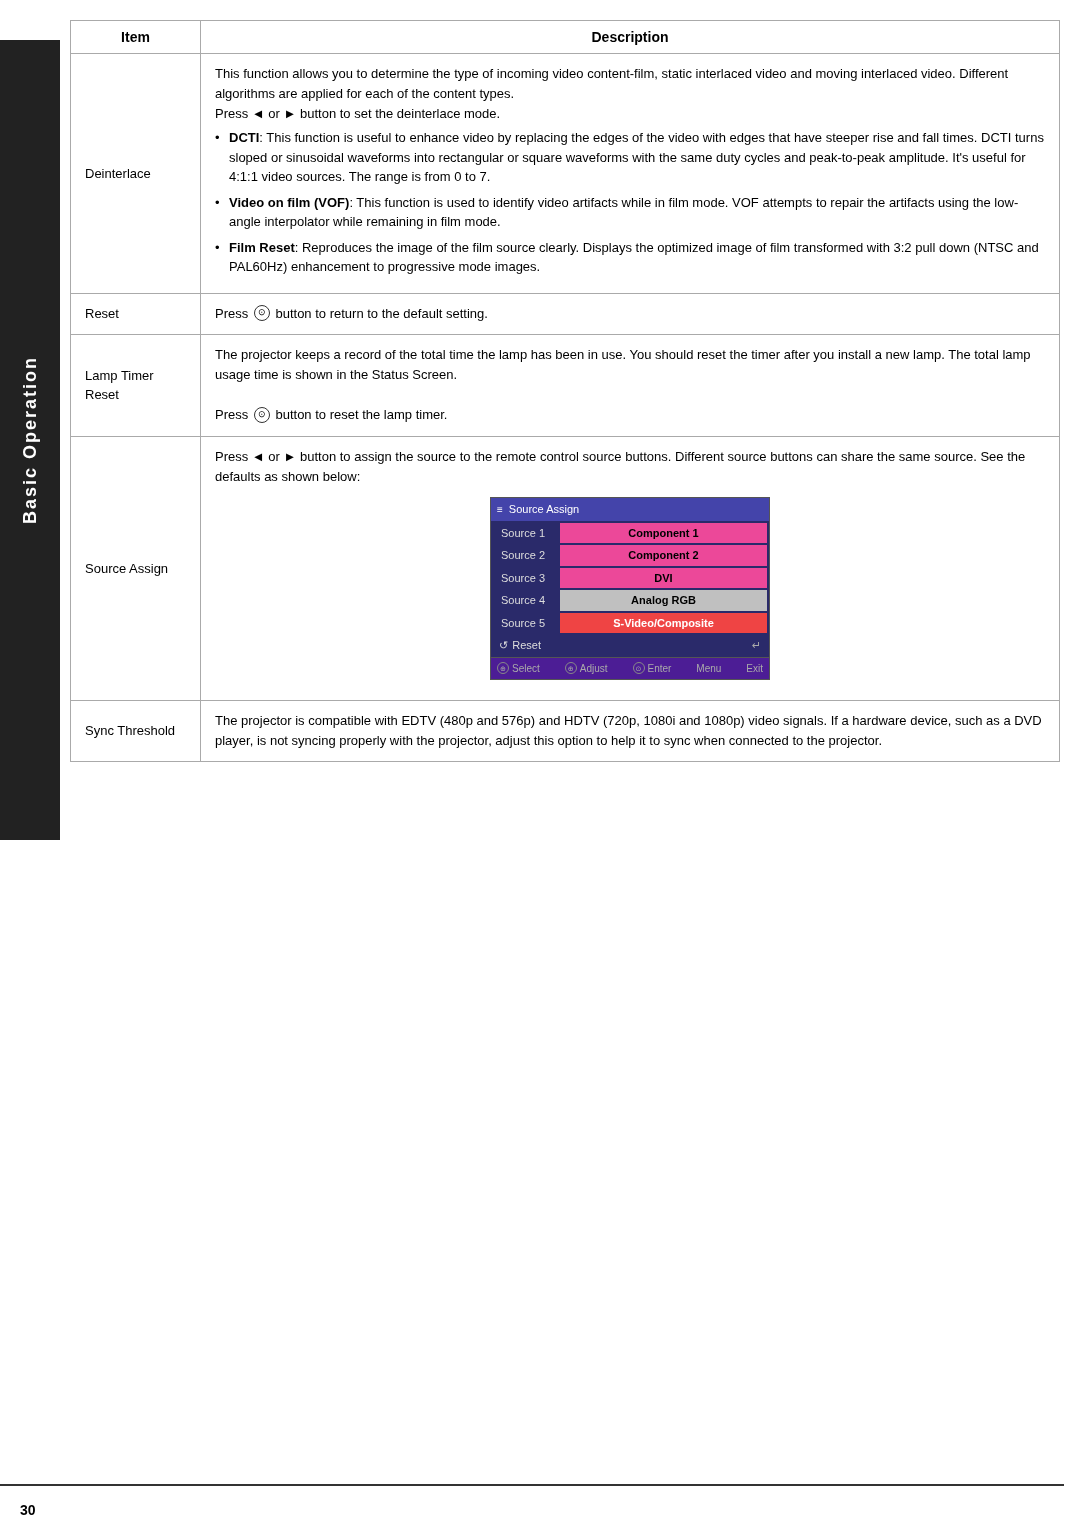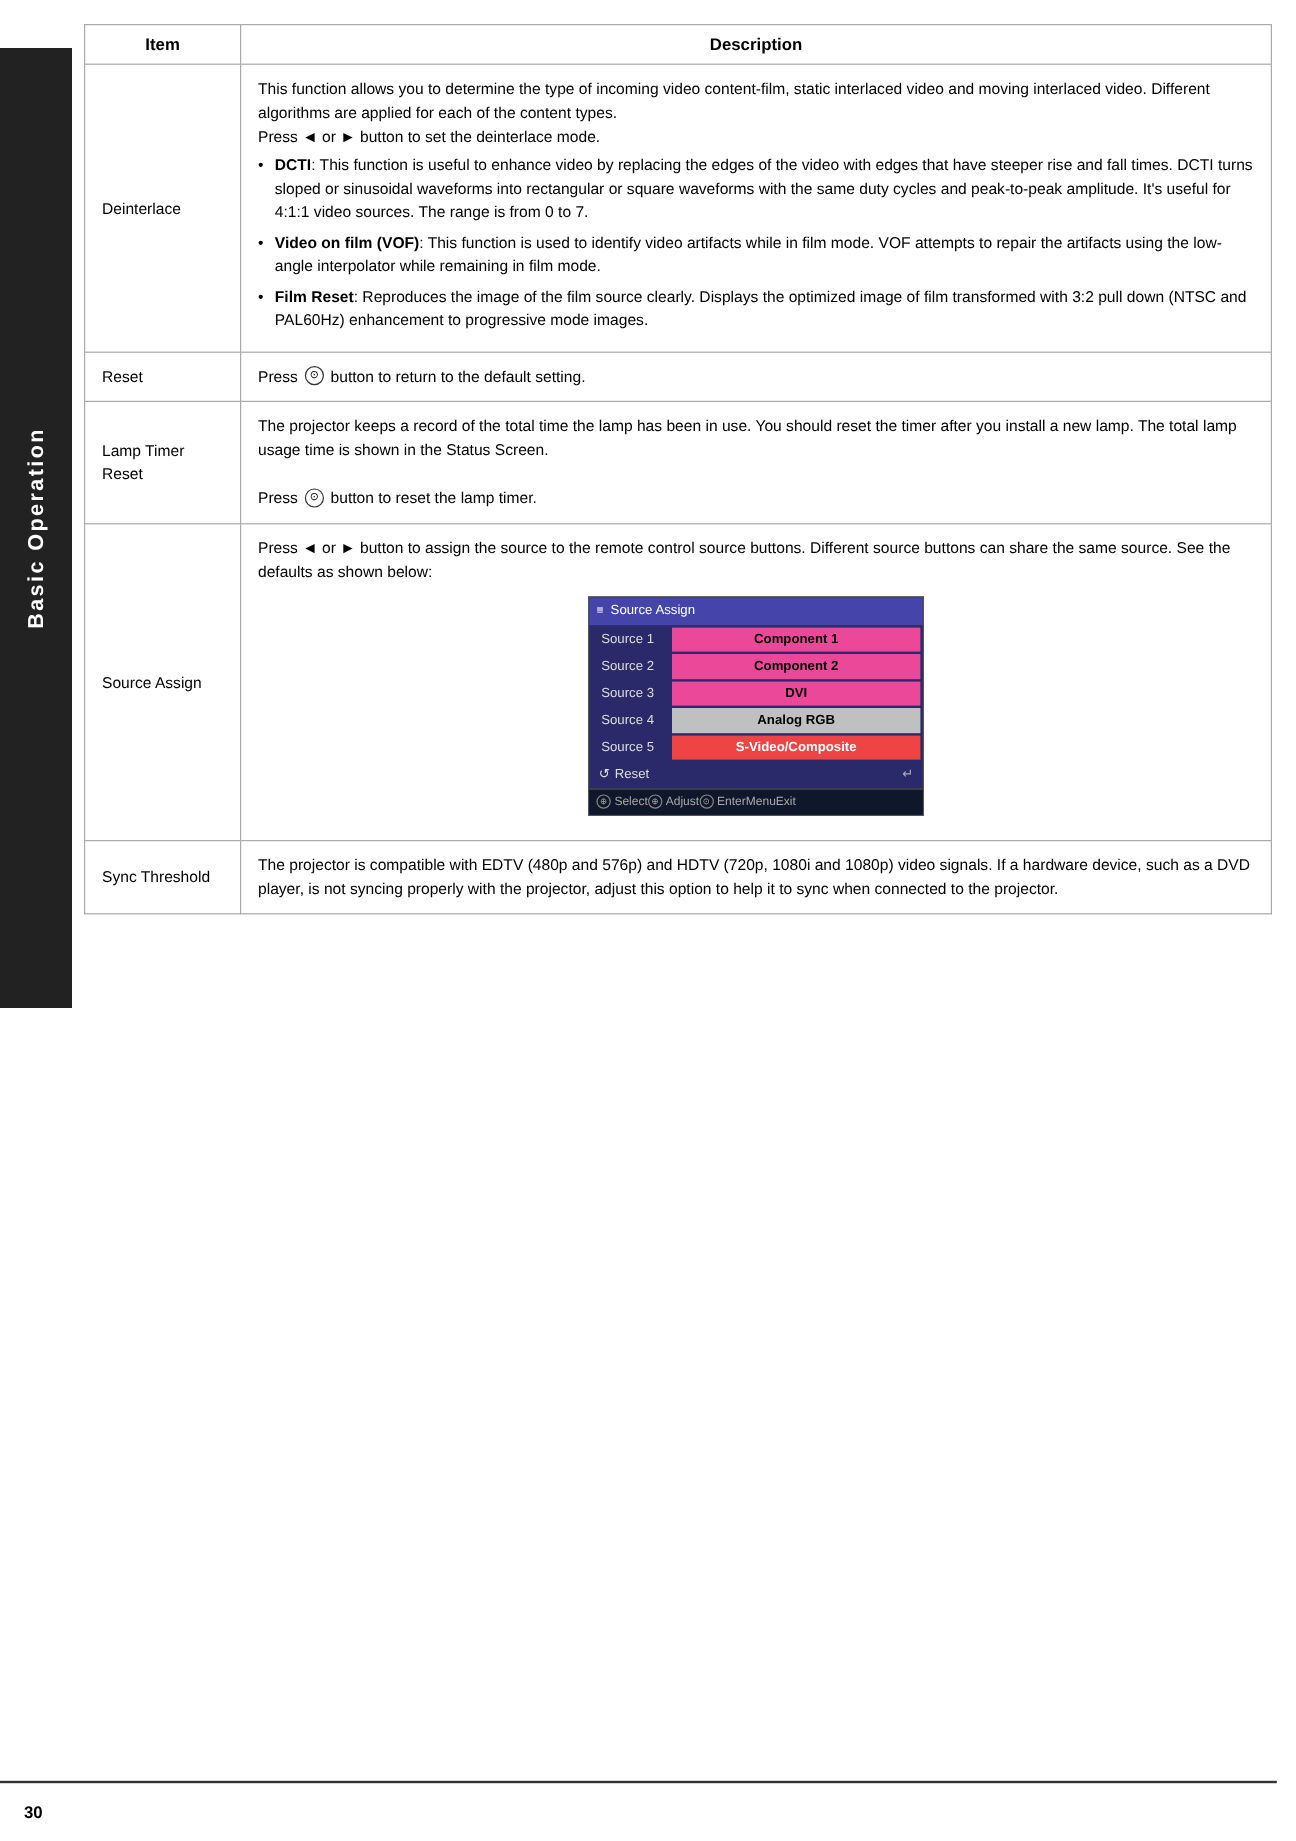--- a/index.html
+++ b/index.html
@@ -193,23 +193,23 @@
       align-items: center;
       gap: 4px;
     }
 
     .sa-reset-row .reset-arrow {
       margin-left: auto;
       color: #aaa;
     }
 
     .sa-bottom-bar {
-      background: #0f172a;
-      display: flex;
-      justify-content: flex-start;
+      background: #4c1d95;
+      display: flex;
+      justify-content: space-between;
       padding: 3px 6px;
       font-size: 10px;
       color: #aaa;
       border-top: 1px solid #555;
     }
 
     .sa-bottom-bar .nav-item {
       display: flex;
       align-items: center;
       gap: 3px;

